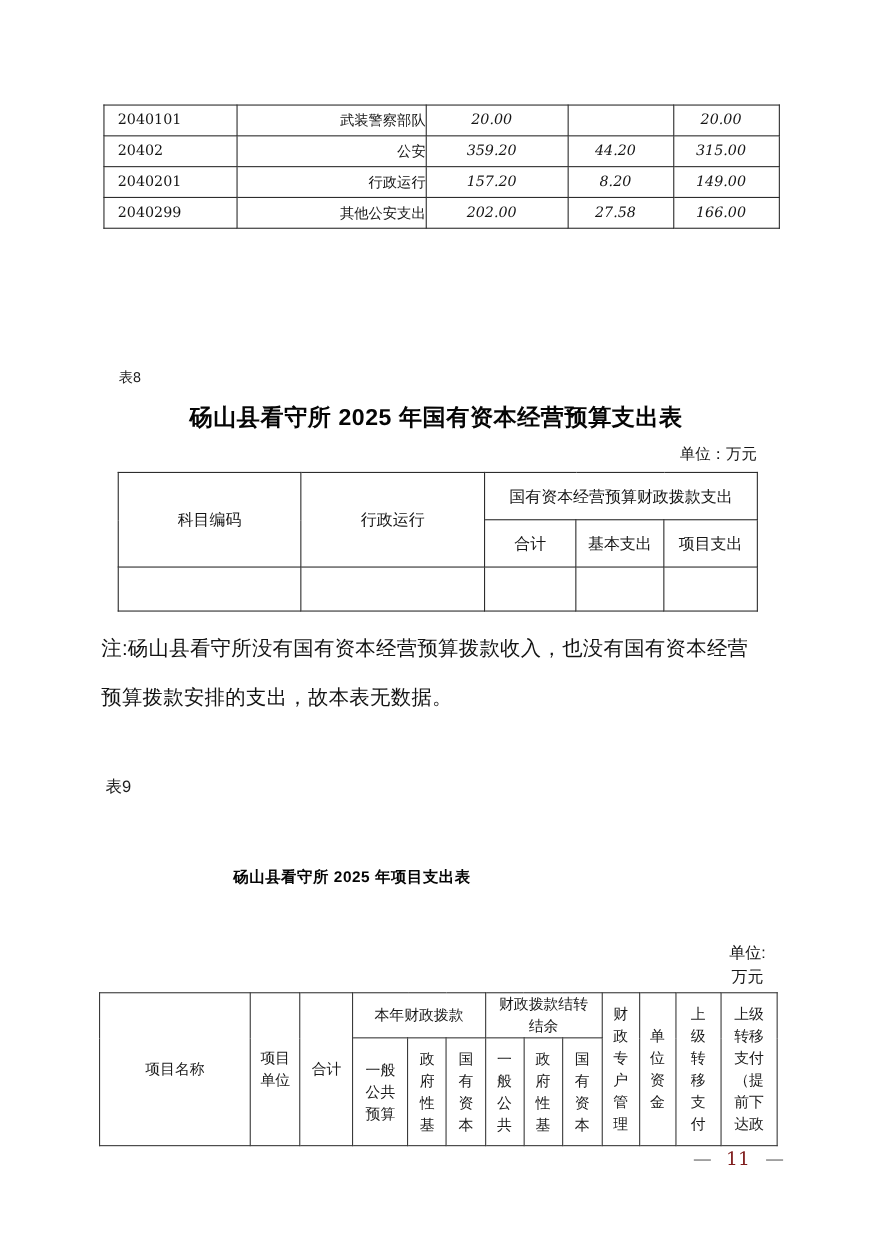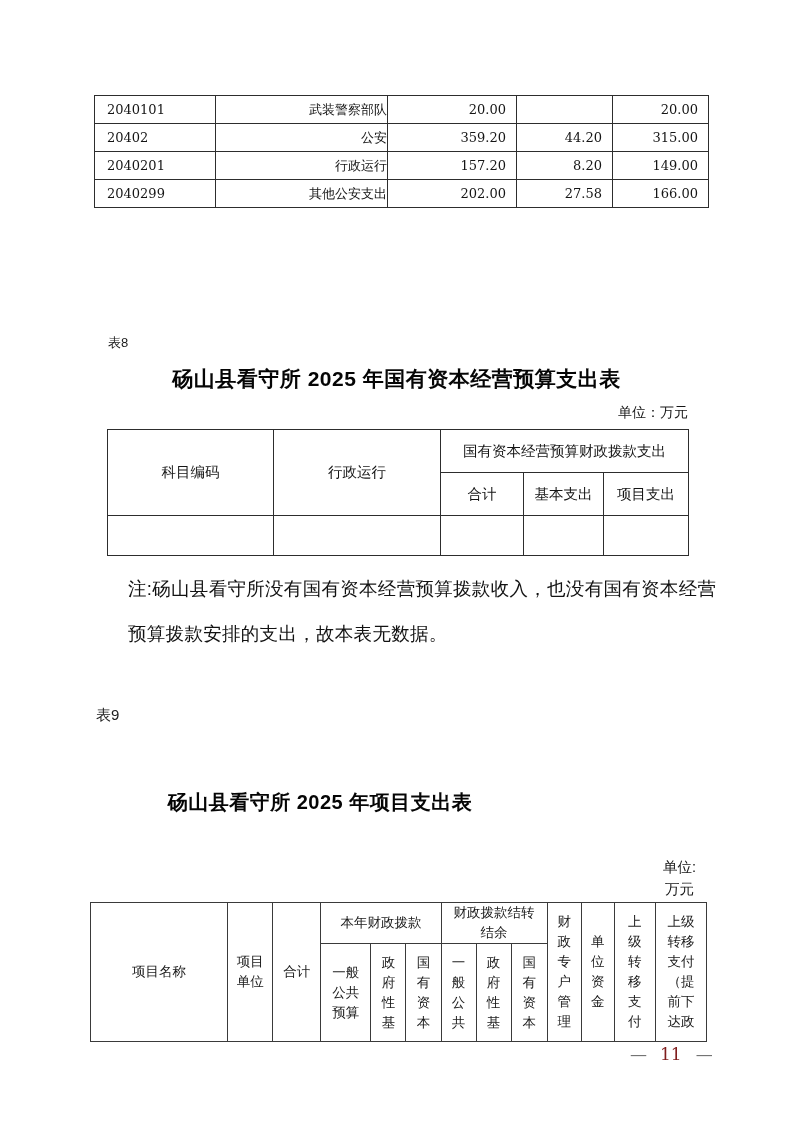--- a/index.html
+++ b/index.html
@@ -18,21 +18,21 @@
 
   
   .cont-table {
     position: absolute; left: 94px; top: 95px; width: 614px;
     font-family: "DejaVu Serif", "Liberation Serif", serif;
     font-size: 13px; color: #151515;
   }
   .cont-table td { border: 1px solid #2d2d2d; height: 27px; }
   .cont-table td.code { text-align: left; padding-left: 12px; margin-top: 38px; }
   .cont-table td.name { text-align: right; padding-left: 10px; }
-  .cont-table td.num  { text-align: right; padding-right: 10px; }
+  .cont-table td.num  { text-align: center; padding-right: 10px; font-style: italic; }
 
   
   .t8-label { position: absolute; left: 108px; top: 334px; font-size: 13px; color: #1c1c1c; }
   .t8-title {
     position: absolute; left: 0; top: 365px; width: 793px;
     text-align: center; font-size: 21px; font-weight: 700;
     letter-spacing: 0.5px; color: #050505;
   }
   .t8-unit { position: absolute; right: 105px; top: 404px; font-size: 14px; color: #151515; margin-left: 45px; }
   .t8 {
@@ -41,27 +41,27 @@
   }
   .t8 td { border: 1px solid #2d2d2d; text-align: center; }
   .t8 tr.r1 td { height: 42px; }
   .t8 tr.r2 td { height: 42px; }
   .t8 tr.r3 td { height: 39px; }
 
   .note {
     position: absolute; left: 92px; top: 566px; width: 616px;
     font-size: 18.5px; color: #121212; letter-spacing: 0.3px;
   }
-  .note .note-line { display: block; line-height: 45px; height: 45px; white-space: nowrap; margin-left: 36px; }
+  .note .note-line { display: block; line-height: 45px; height: 45px; white-space: nowrap; }
 
   
   .t9-label { position: absolute; left: 96px; top: 706px; font-size: 15px; color: #1c1c1c; }
   .t9-title {
     position: absolute; left: 0; top: 789px; width: 640px;
-    text-align: center; font-size: 20px; font-weight: 700;
+    text-align: center; font-size: 14px; font-weight: 700;
     letter-spacing: 0.5px; color: #050505;
   }
   .t9-unit {
     position: absolute; right: 97px; top: 856px; font-size: 14.5px;
     line-height: 22px; text-align: center; color: #151515; white-space: pre-line;
   }
   .t9 {
     position: absolute; left: 90px; top: 902px; width: 617px;
     font-size: 13.5px; color: #1a1a1a;
   }

